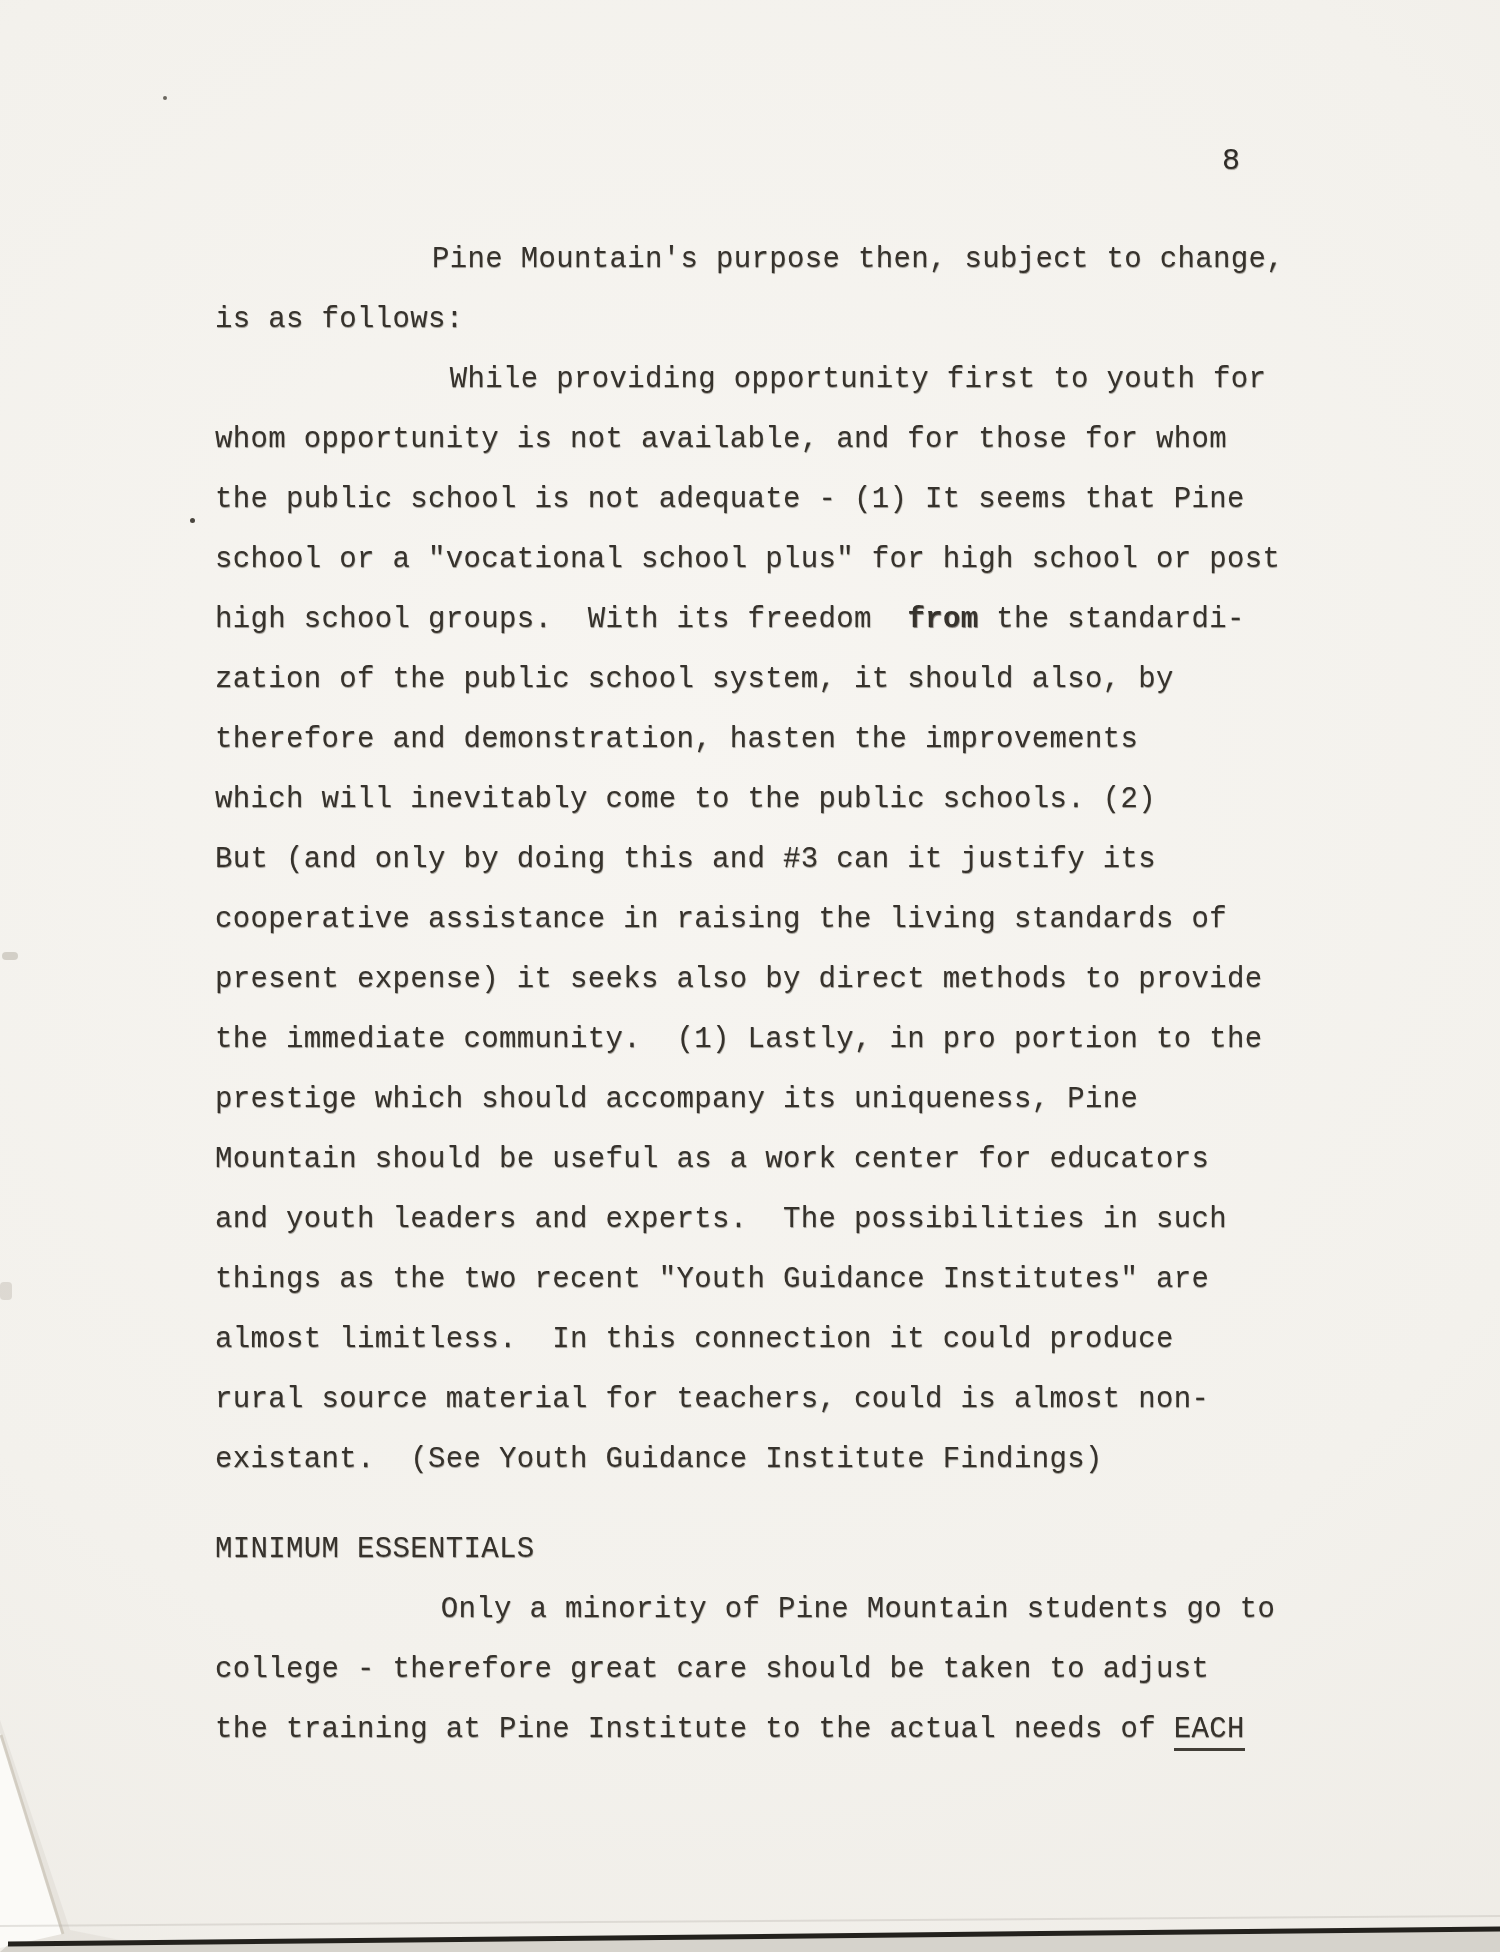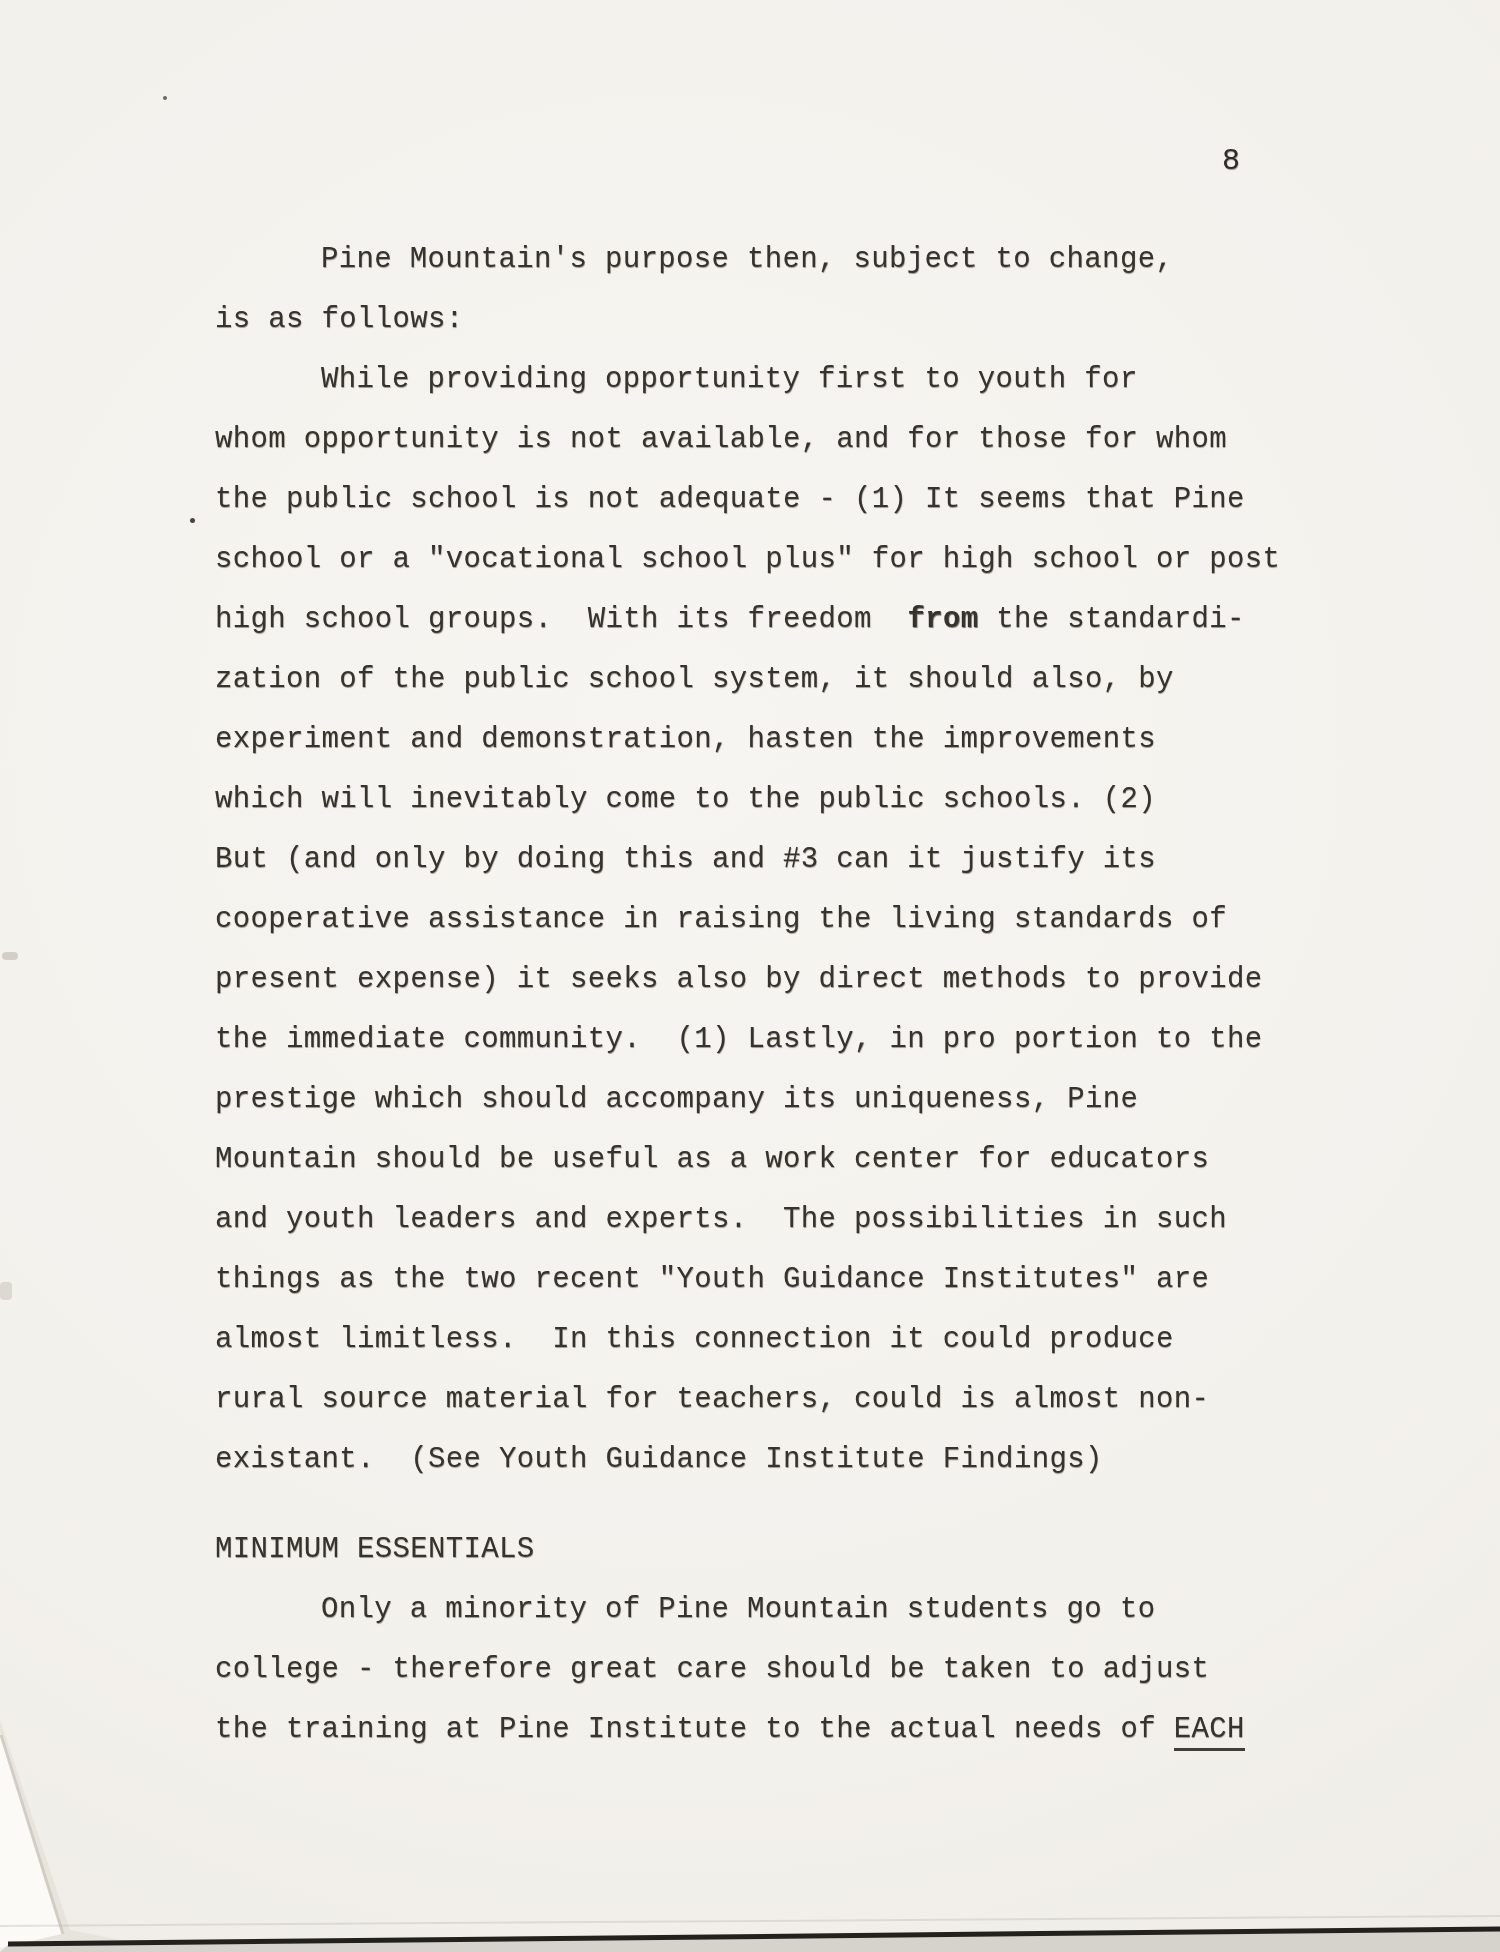--- a/index.html
+++ b/index.html
@@ -37,21 +37,21 @@
     font-size: 29px;
     color: #36322c;
     letter-spacing: .35px;
   }
   .line {
     white-space: pre;
     line-height: 60px;
     height: 60px;
     text-shadow: .4px .6px .7px rgba(54,48,40,.45);
   }
-  .indent { padding-left: 106px; }
+  .indent { padding-left: 106px; text-align: center; }
   .gap-before { margin-top: 30px; }
   .overtyped {
     font-weight: bold;
     text-shadow: .8px .8px .8px rgba(40,35,28,.6);
     margin-top: 23px;
   }
   .underlined {
     border-bottom: 3px solid rgba(47,42,35,.9);
     padding-bottom: 2px;
   }
@@ -75,21 +75,21 @@
 
   <div class="text-block" id="text-block">
       <div class="line indent"><span>Pine Mountain's purpose then, subject to change,</span></div>
       <div class="line"><span>is as follows:</span></div>
       <div class="line indent"><span>While providing opportunity first to youth for</span></div>
       <div class="line"><span>whom opportunity is not available, and for those for whom</span></div>
       <div class="line"><span>the public school is not adequate - (1) It seems that Pine</span></div>
       <div class="line"><span>school or a "vocational school plus" for high school or post</span></div>
       <div class="line"><span>high school groups.  With its freedom  </span><span class="overtyped">from</span><span> the standardi-</span></div>
       <div class="line"><span>zation of the public school system, it should also, by</span></div>
-      <div class="line"><span>experiment and demonstration, hasten the improvements</span></div>
+      <div class="line"><span>therefore and demonstration, hasten the improvements</span></div>
       <div class="line"><span>which will inevitably come to the public schools. (2)</span></div>
       <div class="line"><span>But (and only by doing this and #3 can it justify its</span></div>
       <div class="line"><span>cooperative assistance in raising the living standards of</span></div>
       <div class="line"><span>present expense) it seeks also by direct methods to provide</span></div>
       <div class="line"><span>the immediate community.  (1) Lastly, in pro portion to the</span></div>
       <div class="line"><span>prestige which should accompany its uniqueness, Pine</span></div>
       <div class="line"><span>Mountain should be useful as a work center for educators</span></div>
       <div class="line"><span>and youth leaders and experts.  The possibilities in such</span></div>
       <div class="line"><span>things as the two recent "Youth Guidance Institutes" are</span></div>
       <div class="line"><span>almost limitless.  In this connection it could produce</span></div>

